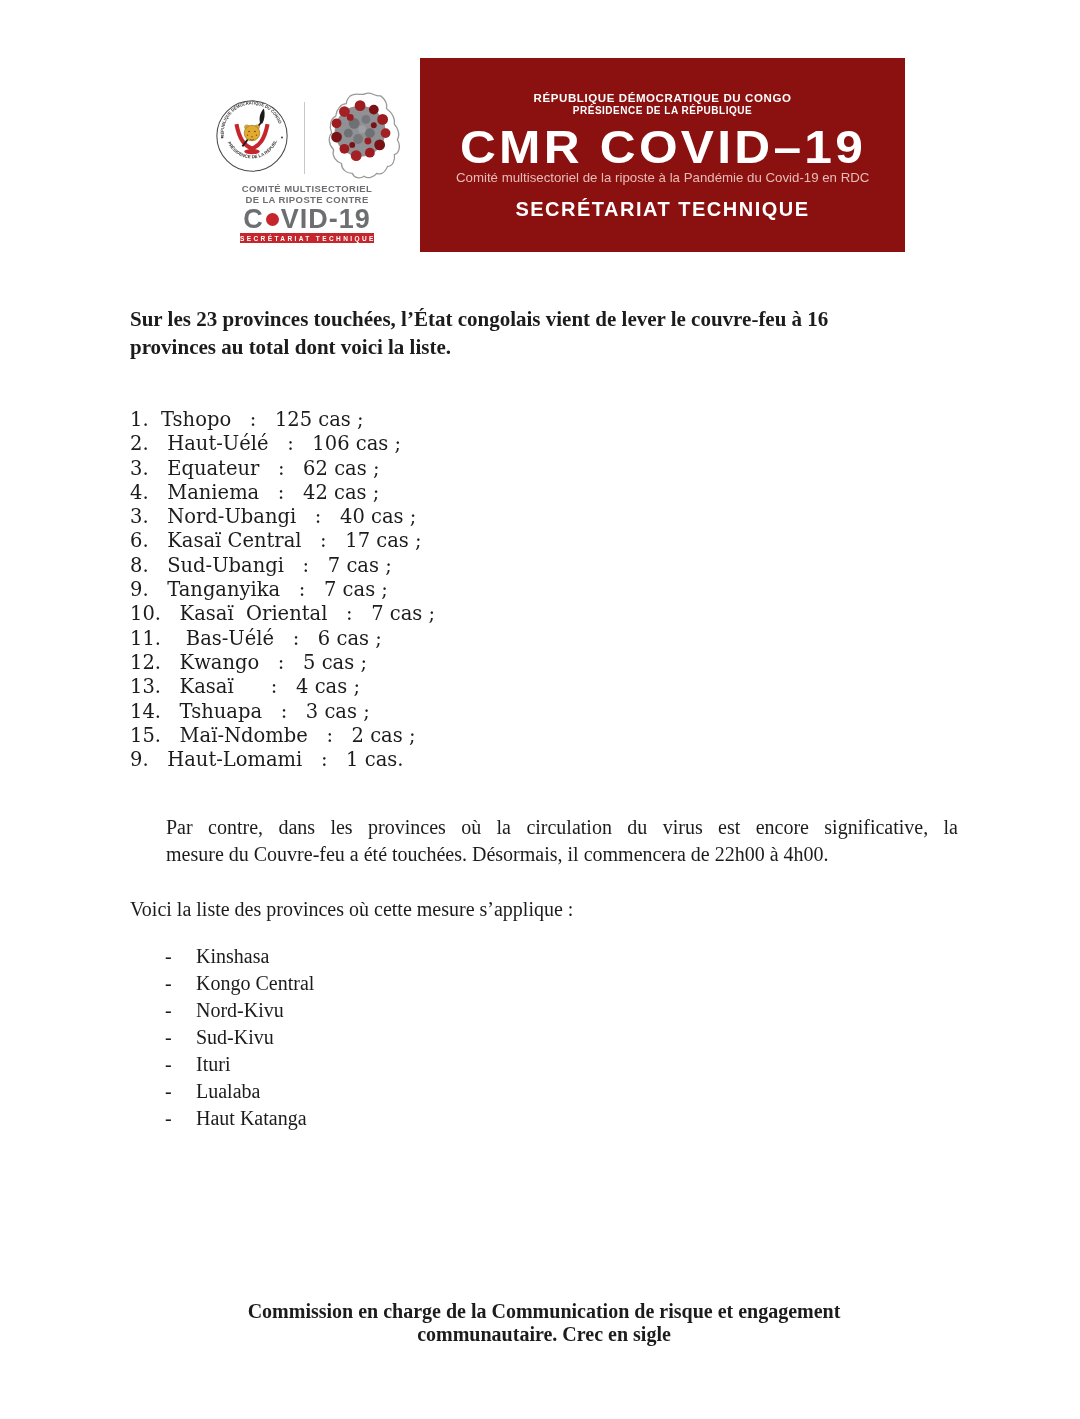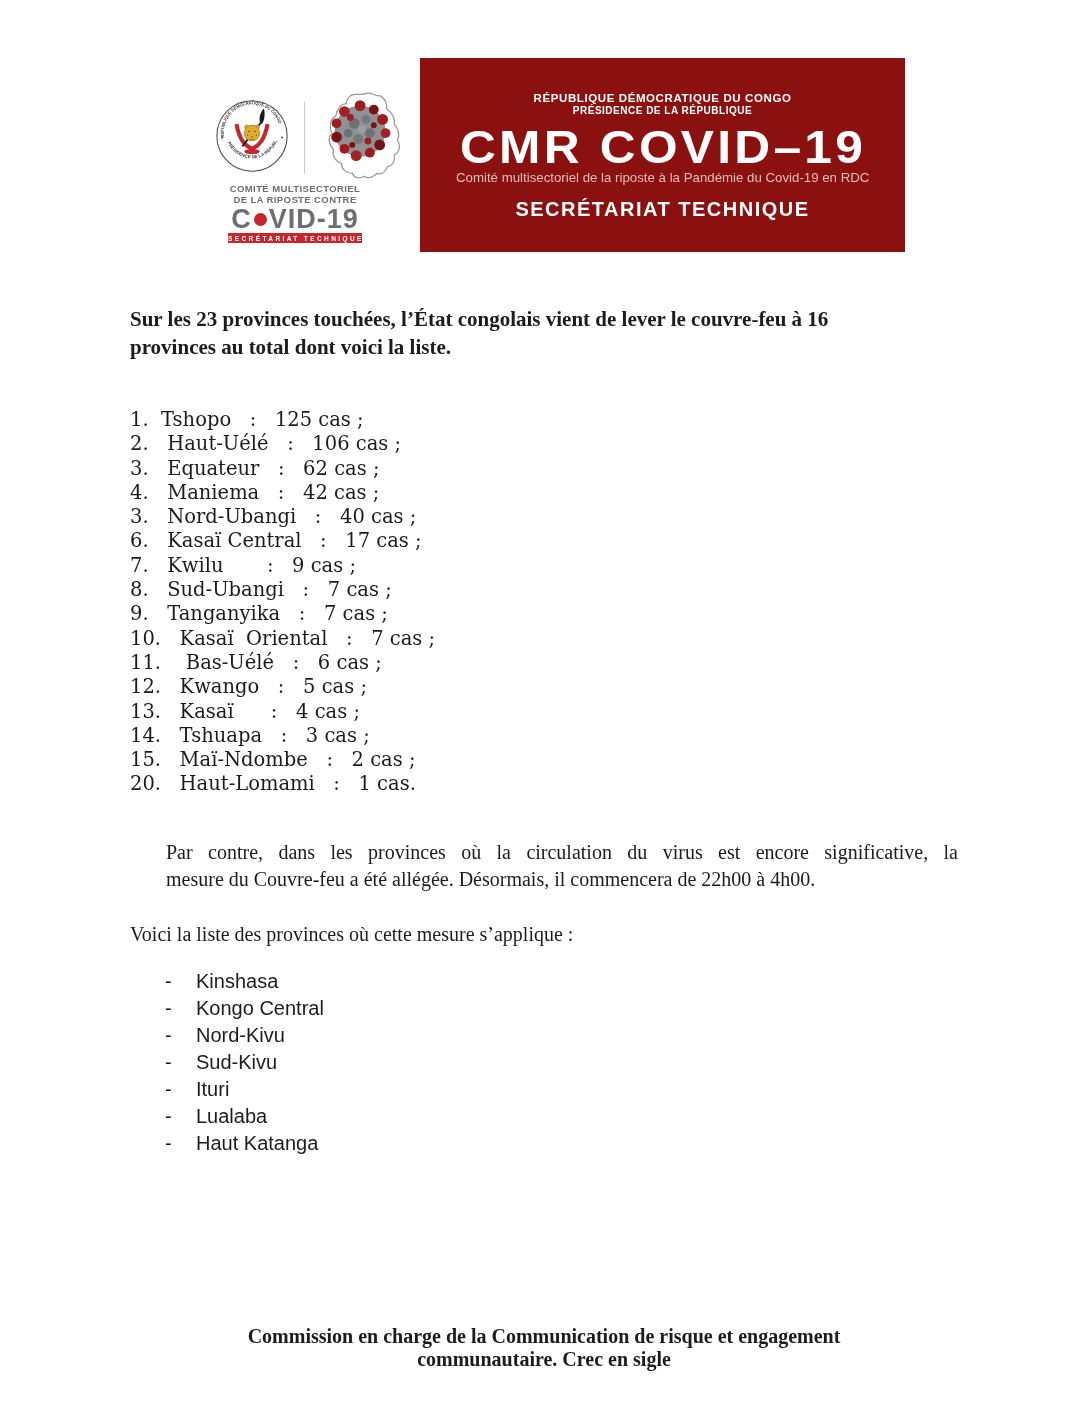--- a/index.html
+++ b/index.html
@@ -7,21 +7,21 @@
   .page {
     width:1080px; height:1419px; margin:0 auto; background:#ffffff;
     position:relative; overflow:hidden; color:#1c1c1c;
     font-family:"Liberation Serif", serif;
   }
   
   .header { position:relative; height:270px; }
   .seal { position:absolute; left:215px; top:99px; width:74px; height:74px; }
   .logo-divider { position:absolute; left:304px; top:102px; width:1px; height:72px; background:#c9c9c9; }
   .map-virus { position:absolute; left:314px; top:90px; width:100px; height:98px; }
-  .logo-caption { position:absolute; left:228px; top:183px; width:134px; text-align:center;
+  .logo-caption { position:absolute; left:240px; top:183px; width:134px; text-align:center;
                   font-family:"Liberation Sans", sans-serif; }
   .cap-line { font-size:9.5px; font-weight:bold; color:#6d6e71; letter-spacing:.4px; line-height:11px; white-space:nowrap; }
   .covid-word { display:flex; align-items:center; justify-content:center; gap:1px;
                 font-size:27px; font-weight:bold; color:#6d6e71; letter-spacing:1px; line-height:26px; margin-top:1px; }
   .covid-dot { width:13px; height:13px; border-radius:50%; background:#c5262c; display:inline-block; margin:0 1px; }
   .cap-band { margin-top:1px; background:#c5262c; color:#ffffff; font-size:6.5px; font-weight:bold;
               letter-spacing:2.4px; padding:2px 0 1px; white-space:nowrap; }
   .banner {
     position:absolute; left:420px; top:58px; width:485px; height:194px; background:#8a1110;
     display:flex; flex-direction:column; align-items:center; justify-content:center;
@@ -35,21 +35,21 @@
   .banner-footer { font-size:20px; font-weight:bold; letter-spacing:1.5px; margin-top:13px; }
   
   .column { margin:0 122px 0 130px; }
   .doc-title { margin-top:35px; font-weight:bold; font-size:21px; line-height:28px; }
   .cases { list-style:none; margin-top:47px; font-family:"DejaVu Serif", serif; font-size:19.5px; }
   .cases li { white-space:pre; line-height:24.3px; }
   .para { font-size:20px; line-height:27px; text-align:justify; }
   .para1 { margin-top:42px;margin-left:36px; }
   .jline { text-align:justify; text-align-last:justify; }
   .para2 { margin-top:28px; text-align:left; }
-  .curfew { list-style:none; margin-top:20px; font-family:Liberation Sans, sans-serif; font-size:20px; }
+  .curfew { list-style:none; margin-top:20px; font-family:Liberation Serif, serif; font-size:20px; }
   .curfew li { line-height:27px; padding-left:35px; }
   .curfew .bullet { display:inline-block; width:31px; }
   .doc-footer { margin-top:168px; text-align:center; font-weight:bold; font-size:20px; line-height:23px; }
 </style>
 </head>
 <body>
 
 <div class="page">
 
   <div class="header">
@@ -153,44 +153,43 @@
         <li>2.   Haut-Uélé   :   106 cas ;</li>
 
         <li>3.   Equateur   :   62 cas ;</li>
 
         <li>4.   Maniema   :   42 cas ;</li>
 
         <li>3.   Nord-Ubangi   :   40 cas ;</li>
 
         <li>6.   Kasaï Central   :   17 cas ;</li>
 
-        <li>7.   Kwilu       :   9 cas ;</li>
 
         <li>8.   Sud-Ubangi   :   7 cas ;</li>
 
         <li>9.   Tanganyika   :   7 cas ;</li>
 
         <li>10.   Kasaï  Oriental   :   7 cas ;</li>
 
         <li>11.    Bas-Uélé   :   6 cas ;</li>
 
         <li>12.   Kwango   :   5 cas ;</li>
 
         <li>13.   Kasaï      :   4 cas ;</li>
 
         <li>14.   Tshuapa   :   3 cas ;</li>
 
         <li>15.   Maï-Ndombe   :   2 cas ;</li>
 
-        <li>20.   Haut-Lomami   :   1 cas.</li>
+        <li>9.   Haut-Lomami   :   1 cas.</li>
       </ol>
 
     <div class="para para1">
       <div class="jline">Par contre, dans les provinces où la circulation du virus est encore significative, la</div>
-      <div>mesure du Couvre-feu a été allégée. Désormais, il commencera de 22h00 à 4h00.</div>
+      <div>mesure du Couvre-feu a été touchées. Désormais, il commencera de 22h00 à 4h00.</div>
     </div>
 
     <div class="para para2">Voici la liste des provinces où cette mesure s’applique :</div>
 
     <ul class="curfew">
 
         <li><span class="bullet">-</span><span>Kinshasa</span></li>
 
         <li><span class="bullet">-</span><span>Kongo Central</span></li>
 

